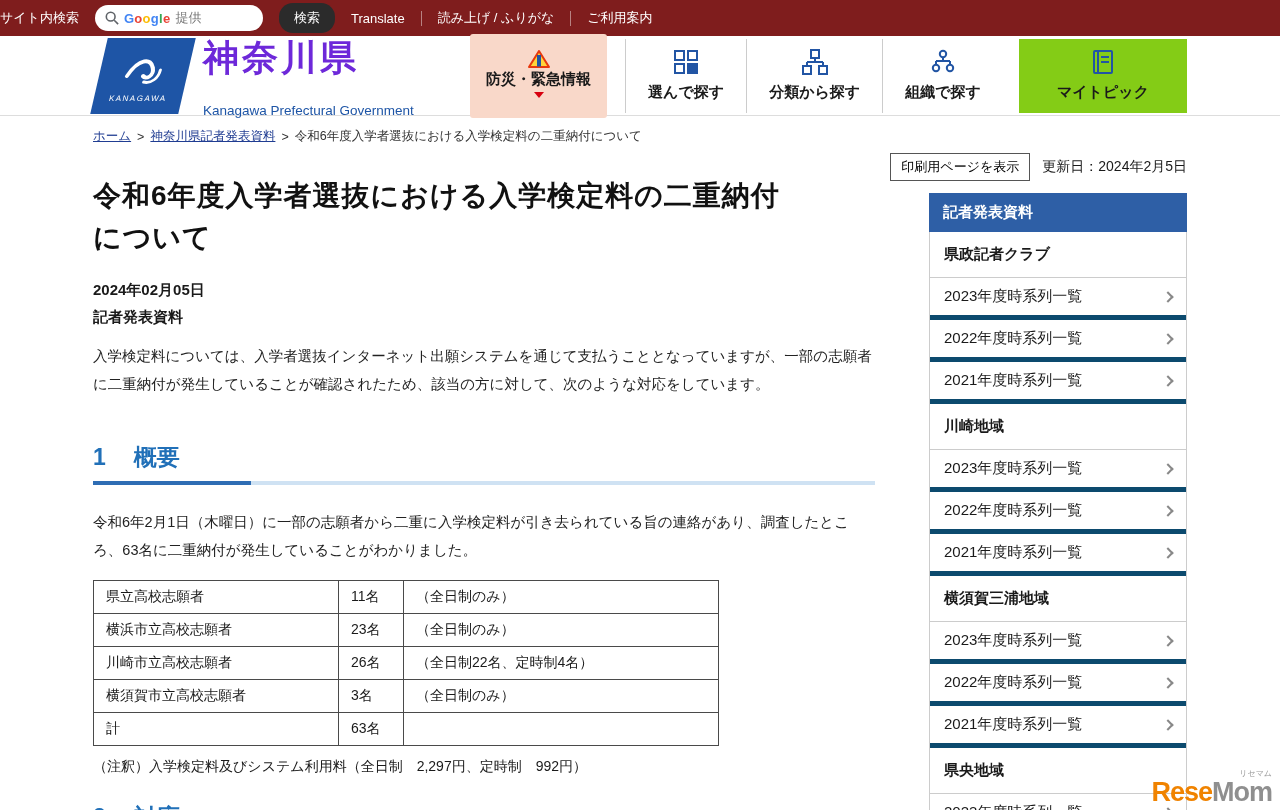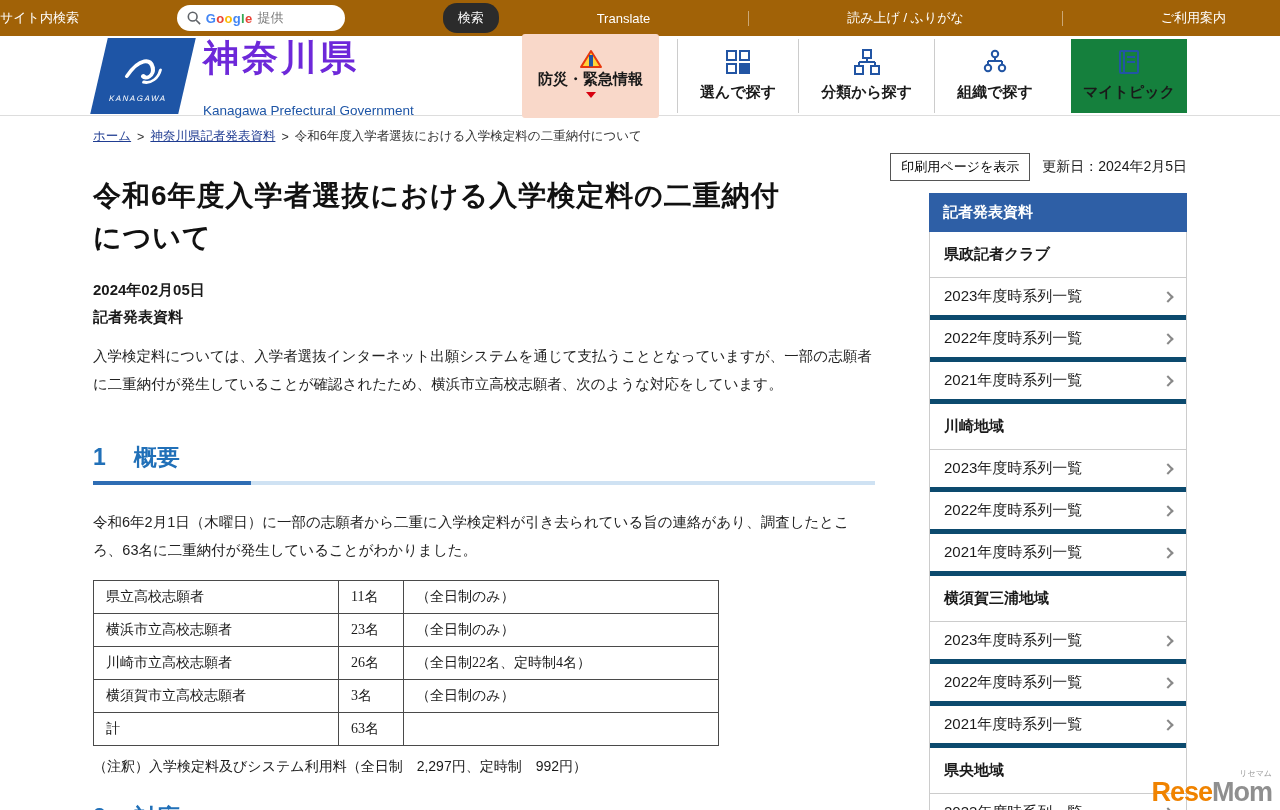--- a/index.html
+++ b/index.html
@@ -5,22 +5,22 @@
   * { box-sizing: border-box; margin: 0; padding: 0; }
   html,body { width:1280px; height:810px; }
   body {
     font-family: "Liberation Sans", "DejaVu Sans", sans-serif;
     background:#fff; color:#1a1a1a; overflow:hidden; position:relative;
   }
   a { text-decoration:none; color:inherit; }
 
   
   .topbar {
-    height:36px; background:#a16207; display:flex; align-items:center;
-    justify-content:space-between; gap:16px; padding-right:54px; color:#fff; font-size:13px;
+    height:36px; background:#7f1d1d; display:flex; align-items:center;
+    justify-content:flex-start; gap:16px; padding-right:54px; color:#fff; font-size:13px;
   }
   .gsearch {
     background:#fff; border-radius:14px; height:26px; width:168px;
     display:flex; align-items:center; padding:0 10px; gap:5px;
   }
   .gsearch svg { flex:0 0 auto; }
   .glogo { font-size:13px; font-weight:700; letter-spacing:.3px; display:flex; }
   .gl0,.gl3{color:#4285F4}.gl1,.gl5{color:#EA4335}.gl2{color:#FBBC05}.gl4{color:#34A853}
   .gprov { font-size:13px; color:#777; }
   .gsearch input { border:none; outline:none; flex:1; min-width:10px; font-size:12px; background:transparent; }
@@ -49,21 +49,21 @@
   .nav-item {
     display:flex; flex-direction:column; align-items:center; justify-content:center;
     gap:8px; height:74px; padding:0 22px; font-size:15px; font-weight:700; color:#1a1a1a;
   }
   .nav-plain { border-left:1px solid #ccc; }
   .nav-emergency {
     background:#f9d8c9; border-radius:3px; height:84px; padding:4px 16px 2px;
     margin-right:18px; gap:2px;
   }
   .caret-down { width:0; height:0; border:5px solid transparent; border-top:6px solid #d7000f; margin-top:1px; }
-  .nav-mytopic { background:#15803d; padding:0 12px; margin-left:16px; }
+  .nav-mytopic { background:#84cc16; padding:0 38px; margin-left:16px; }
   .nav-item svg { stroke:#2255a4; fill:none; stroke-width:2; }
 
   
   .page { padding:0 93px; }
   .breadcrumb { padding:12px 0 4px; font-size:12.5px; color:#333; display:flex; gap:6px; align-items:center; flex-wrap:nowrap; }
   .bc-link { color:#203d92; text-decoration:underline; }
   .content { display:flex; gap:54px; align-items:flex-start; }
   main { flex:0 0 782px; }
   aside { flex:0 0 258px; }
 
@@ -77,21 +77,21 @@
     margin-top:44px; display:flex; gap:28px; align-items:baseline;
     color:#2170b8; font-size:23px; font-weight:600; padding-bottom:12px; position:relative;
   }
   .sec-head::after {
     content:""; position:absolute; left:0; right:0; bottom:0; height:4px;
     background:linear-gradient(90deg,#2e6db4 0,#2e6db4 158px,#cfe2f3 158px,#cfe2f3 100%);
   }
   .sec-head.cut { margin-top:26px; }
   .sec-body { margin-top:24px; }
   table { margin-top:16px; border-collapse:collapse; }
-  td { border:1px solid #4a4a4a; padding:7px 12px; font-size:14px;font-family:Liberation Serif, serif; }
+  td { border:1px solid #4a4a4a; padding:7px 12px; font-size:14px; }
   .c1{width:245px}.c2{width:65px}.c3{width:315px}
   .note { margin-top:12px; font-size:14px; }
 
   
   .print-row { display:flex; justify-content:flex-end; align-items:center; gap:12px;
                margin:4px 0 0 -42px; white-space:nowrap; }
   .print-btn { border:1px solid #555; background:#fff; padding:4px 10px; font-size:13px; cursor:pointer; }
   .updated { font-size:14px; }
   .side-nav { margin-top:12px; }
   .side-head { background:#2e5fa6; color:#fff; font-weight:700; font-size:15px; padding:10px 14px; }
@@ -213,21 +213,21 @@
     <span>&gt;</span>
     <span>令和6年度入学者選抜における入学検定料の二重納付について</span>
   </div>
 
   <div class="content">
 
     <main>
       <h1>令和6年度入学者選抜における入学検定料の二重納付について</h1>
       <div class="art-date">2024年02月05日</div>
       <div class="art-cat">記者発表資料</div>
-      <p class="intro">入学検定料については、入学者選抜インターネット出願システムを通じて支払うこととなっていますが、一部の志願者に二重納付が発生していることが確認されたため、横浜市立高校志願者、次のような対応をしています。</p>
+      <p class="intro">入学検定料については、入学者選抜インターネット出願システムを通じて支払うこととなっていますが、一部の志願者に二重納付が発生していることが確認されたため、該当の方に対して、次のような対応をしています。</p>
 
       <h2 class="sec-head">
         <span>1</span>
         <span>概要</span>
       </h2>
       <p class="sec-body">令和6年2月1日（木曜日）に一部の志願者から二重に入学検定料が引き去られている旨の連絡があり、調査したところ、63名に二重納付が発生していることがわかりました。</p>
 
       <table>
         <tbody>
           <tr>

